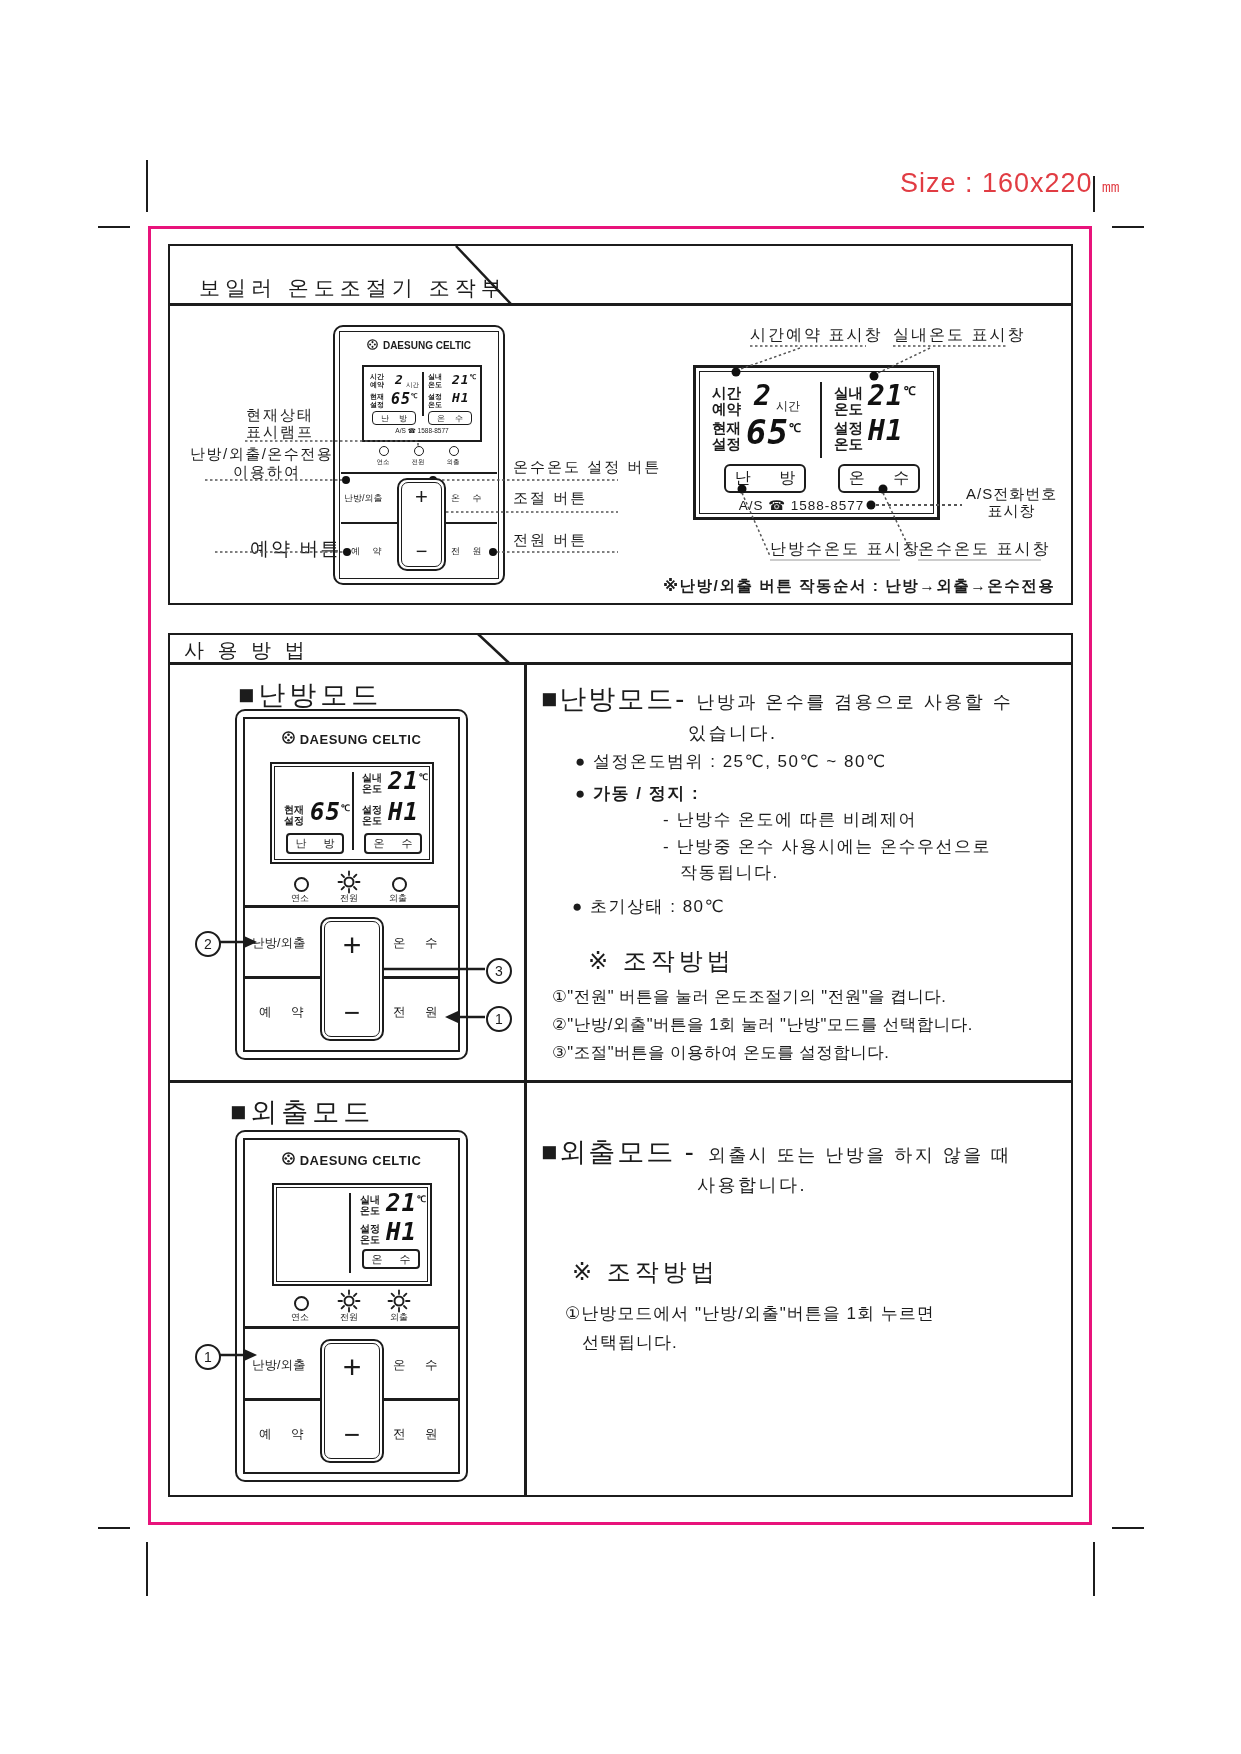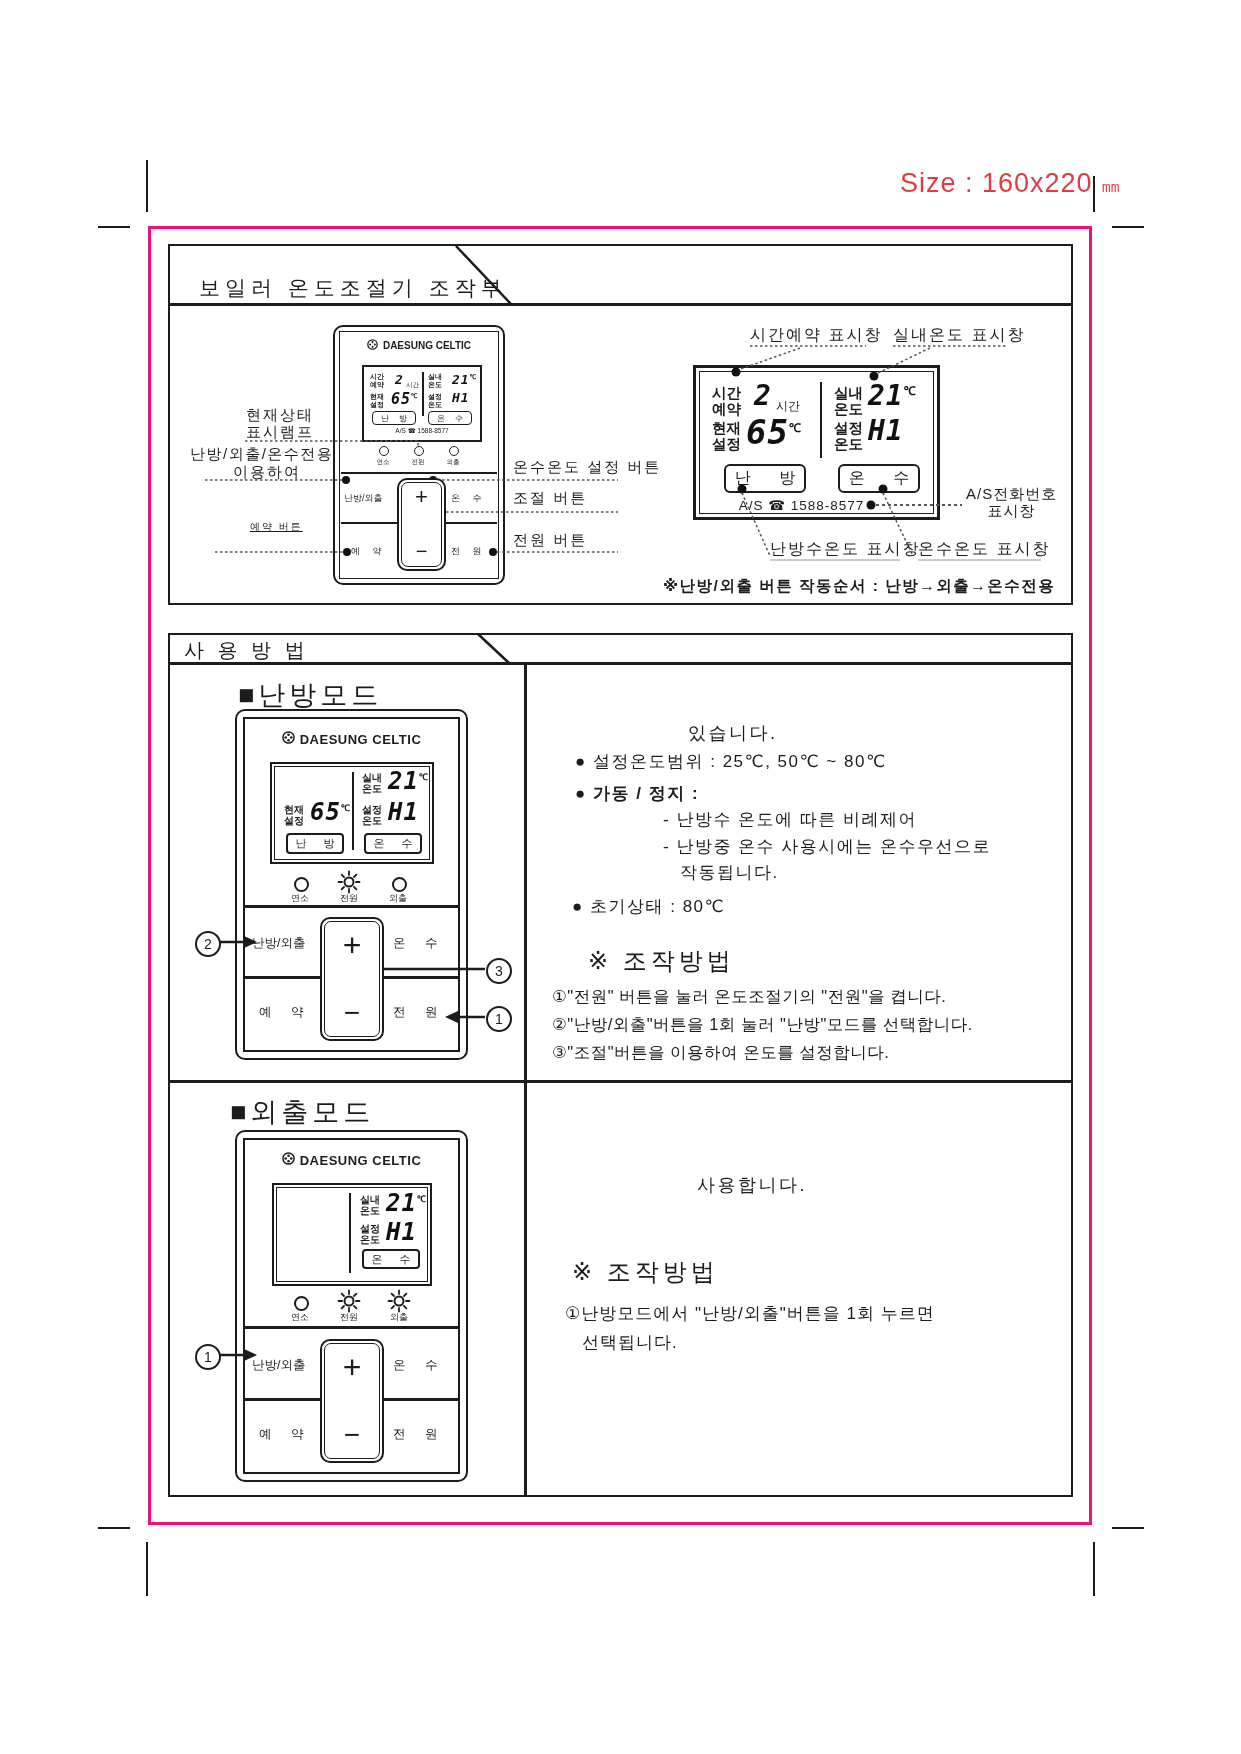--- a/index.html
+++ b/index.html
@@ -90,21 +90,21 @@
     <div class="a k" style="left:118px;top:220px;font-size:9px;word-spacing:10px;">전 원</div>
     <div class="a rocker" style="left:64px;top:153px;width:45px;height:89px;border-width:2px;">
       <div class="a k" style="left:0;right:0;top:4px;text-align:center;font-size:22px;font-weight:300;">+</div>
       <div class="a k" style="left:0;right:0;bottom:6px;text-align:center;font-size:20px;font-weight:300;">−</div>
     </div>
   </div>
 
   <div class="a k two" style="left:246px;top:407px;font-size:15px;letter-spacing:2px;text-align:center;"><span>현재상태</span><br><span>표시램프</span></div>
   <div class="a k" style="left:190px;top:445px;font-size:15px;letter-spacing:1.5px;">난방/외출/온수전용</div>
   <div class="a k" style="left:233px;top:463px;font-size:15px;letter-spacing:2px;">이용하여</div>
-  <div class="a k" style="left:250px;top:520px;font-size:10px;letter-spacing:2px;text-decoration:underline;">예약 버튼</div>
+  <div class="a k" style="left:250px;top:536px;font-size:19px;letter-spacing:2px;">예약 버튼</div>
 
   <div class="a k" style="left:513px;top:458px;font-size:15px;letter-spacing:2px;">온수온도 설정 버튼</div>
   <div class="a k" style="left:513px;top:489px;font-size:15px;letter-spacing:2px;">조절 버튼</div>
   <div class="a k" style="left:513px;top:531px;font-size:15px;letter-spacing:2px;">전원 버튼</div>
 
   <div class="a k" style="left:750px;top:325px;font-size:16px;letter-spacing:2px;">시간예약 표시창</div>
   <div class="a k" style="left:893px;top:325px;font-size:16px;letter-spacing:2px;">실내온도 표시창</div>
 
   <div class="a" style="left:693px;top:365px;width:247px;height:155px;border:3px solid #1c1c1c;box-sizing:border-box;background:#fff;">
     <div class="a" style="inset:3px;border:1.5px solid #1c1c1c;"></div>
@@ -189,20 +189,24 @@
     <div class="a rocker" style="left:85px;top:208px;width:60px;height:120px;">
       <div class="a k" style="left:0;right:0;top:8px;text-align:center;font-size:32px;font-weight:300;">+</div>
       <div class="a k" style="left:0;right:0;bottom:10px;text-align:center;font-size:28px;font-weight:300;">−</div>
     </div>
   </div>
 
   <div class="a cir" style="left:195px;top:931px;width:22px;height:22px;">2</div>
   <div class="a cir" style="left:486px;top:958px;width:22px;height:22px;">3</div>
   <div class="a cir" style="left:486px;top:1006px;width:22px;height:22px;">1</div>
 
+  <div class="a" style="left:541px;top:681px;display:flex;align-items:baseline;gap:10px;">
+    <span class="k" style="font-size:27px;letter-spacing:2px;">■난방모드-</span>
+    <span class="k" style="font-size:18px;letter-spacing:2.5px;">난방과 온수를 겸용으로 사용할 수</span>
+  </div>
   <div class="a k" style="left:688px;top:721px;font-size:18px;letter-spacing:2.5px;">있습니다.</div>
   <div class="a k" style="left:575px;top:750px;font-size:17px;letter-spacing:1.5px;">● 설정온도범위 : 25℃, 50℃ ~ 80℃</div>
   <div class="a k" style="left:575px;top:782px;font-size:17px;letter-spacing:1.5px;font-weight:bold;">● 가동 / 정지 :</div>
   <div class="a k" style="left:663px;top:808px;font-size:17px;letter-spacing:1.5px;">- 난방수 온도에 따른 비례제어</div>
   <div class="a k" style="left:663px;top:835px;font-size:17px;letter-spacing:1.5px;">- 난방중 온수 사용시에는 온수우선으로</div>
   <div class="a k" style="left:680px;top:861px;font-size:17px;letter-spacing:1.5px;">작동됩니다.</div>
   <div class="a k" style="left:572px;top:895px;font-size:17px;letter-spacing:1.5px;">● 초기상태 : 80℃</div>
   <div class="a k" style="left:588px;top:945px;font-size:24px;letter-spacing:4px;">※ 조작방법</div>
   <div class="a k" style="left:552px;top:986px;font-size:16.5px;letter-spacing:0.5px;">①"전원" 버튼을 눌러 온도조절기의 "전원"을 켭니다.</div>
   <div class="a k" style="left:552px;top:1014px;font-size:16.5px;letter-spacing:0.5px;">②"난방/외출"버튼을 1회 눌러 "난방"모드를 선택합니다.</div>
@@ -271,20 +275,24 @@
     <div class="a k" style="left:24px;top:296px;font-size:12.5px;word-spacing:16px;">예 약</div>
     <div class="a k" style="left:158px;top:296px;font-size:12.5px;word-spacing:16px;">전 원</div>
     <div class="a rocker" style="left:85px;top:209px;width:60px;height:120px;">
       <div class="a k" style="left:0;right:0;top:8px;text-align:center;font-size:32px;font-weight:300;">+</div>
       <div class="a k" style="left:0;right:0;bottom:10px;text-align:center;font-size:28px;font-weight:300;">−</div>
     </div>
   </div>
 
   <div class="a cir" style="left:195px;top:1344px;width:22px;height:22px;">1</div>
 
+  <div class="a" style="left:541px;top:1134px;display:flex;align-items:baseline;gap:12px;">
+    <span class="k" style="font-size:27px;letter-spacing:2px;">■외출모드 -</span>
+    <span class="k" style="font-size:18px;letter-spacing:2.5px;">외출시 또는 난방을 하지 않을 때</span>
+  </div>
   <div class="a k" style="left:697px;top:1173px;font-size:18px;letter-spacing:2.5px;">사용합니다.</div>
   <div class="a k" style="left:572px;top:1256px;font-size:24px;letter-spacing:4px;">※ 조작방법</div>
   <div class="a k" style="left:565px;top:1302px;font-size:17px;letter-spacing:1px;">①난방모드에서 "난방/외출"버튼을 1회 누르면</div>
   <div class="a k" style="left:582px;top:1331px;font-size:17px;letter-spacing:1px;">선택됩니다.</div>
 
   <svg class="a" width="1241" height="1754" viewBox="0 0 1241 1754" style="left:0;top:0;pointer-events:none;">
 
     <line x1="456" y1="246" x2="511" y2="304" stroke="#1c1c1c" stroke-width="2.5"></line>
     <line x1="478" y1="634" x2="509" y2="663" stroke="#1c1c1c" stroke-width="2.5"></line>
 

